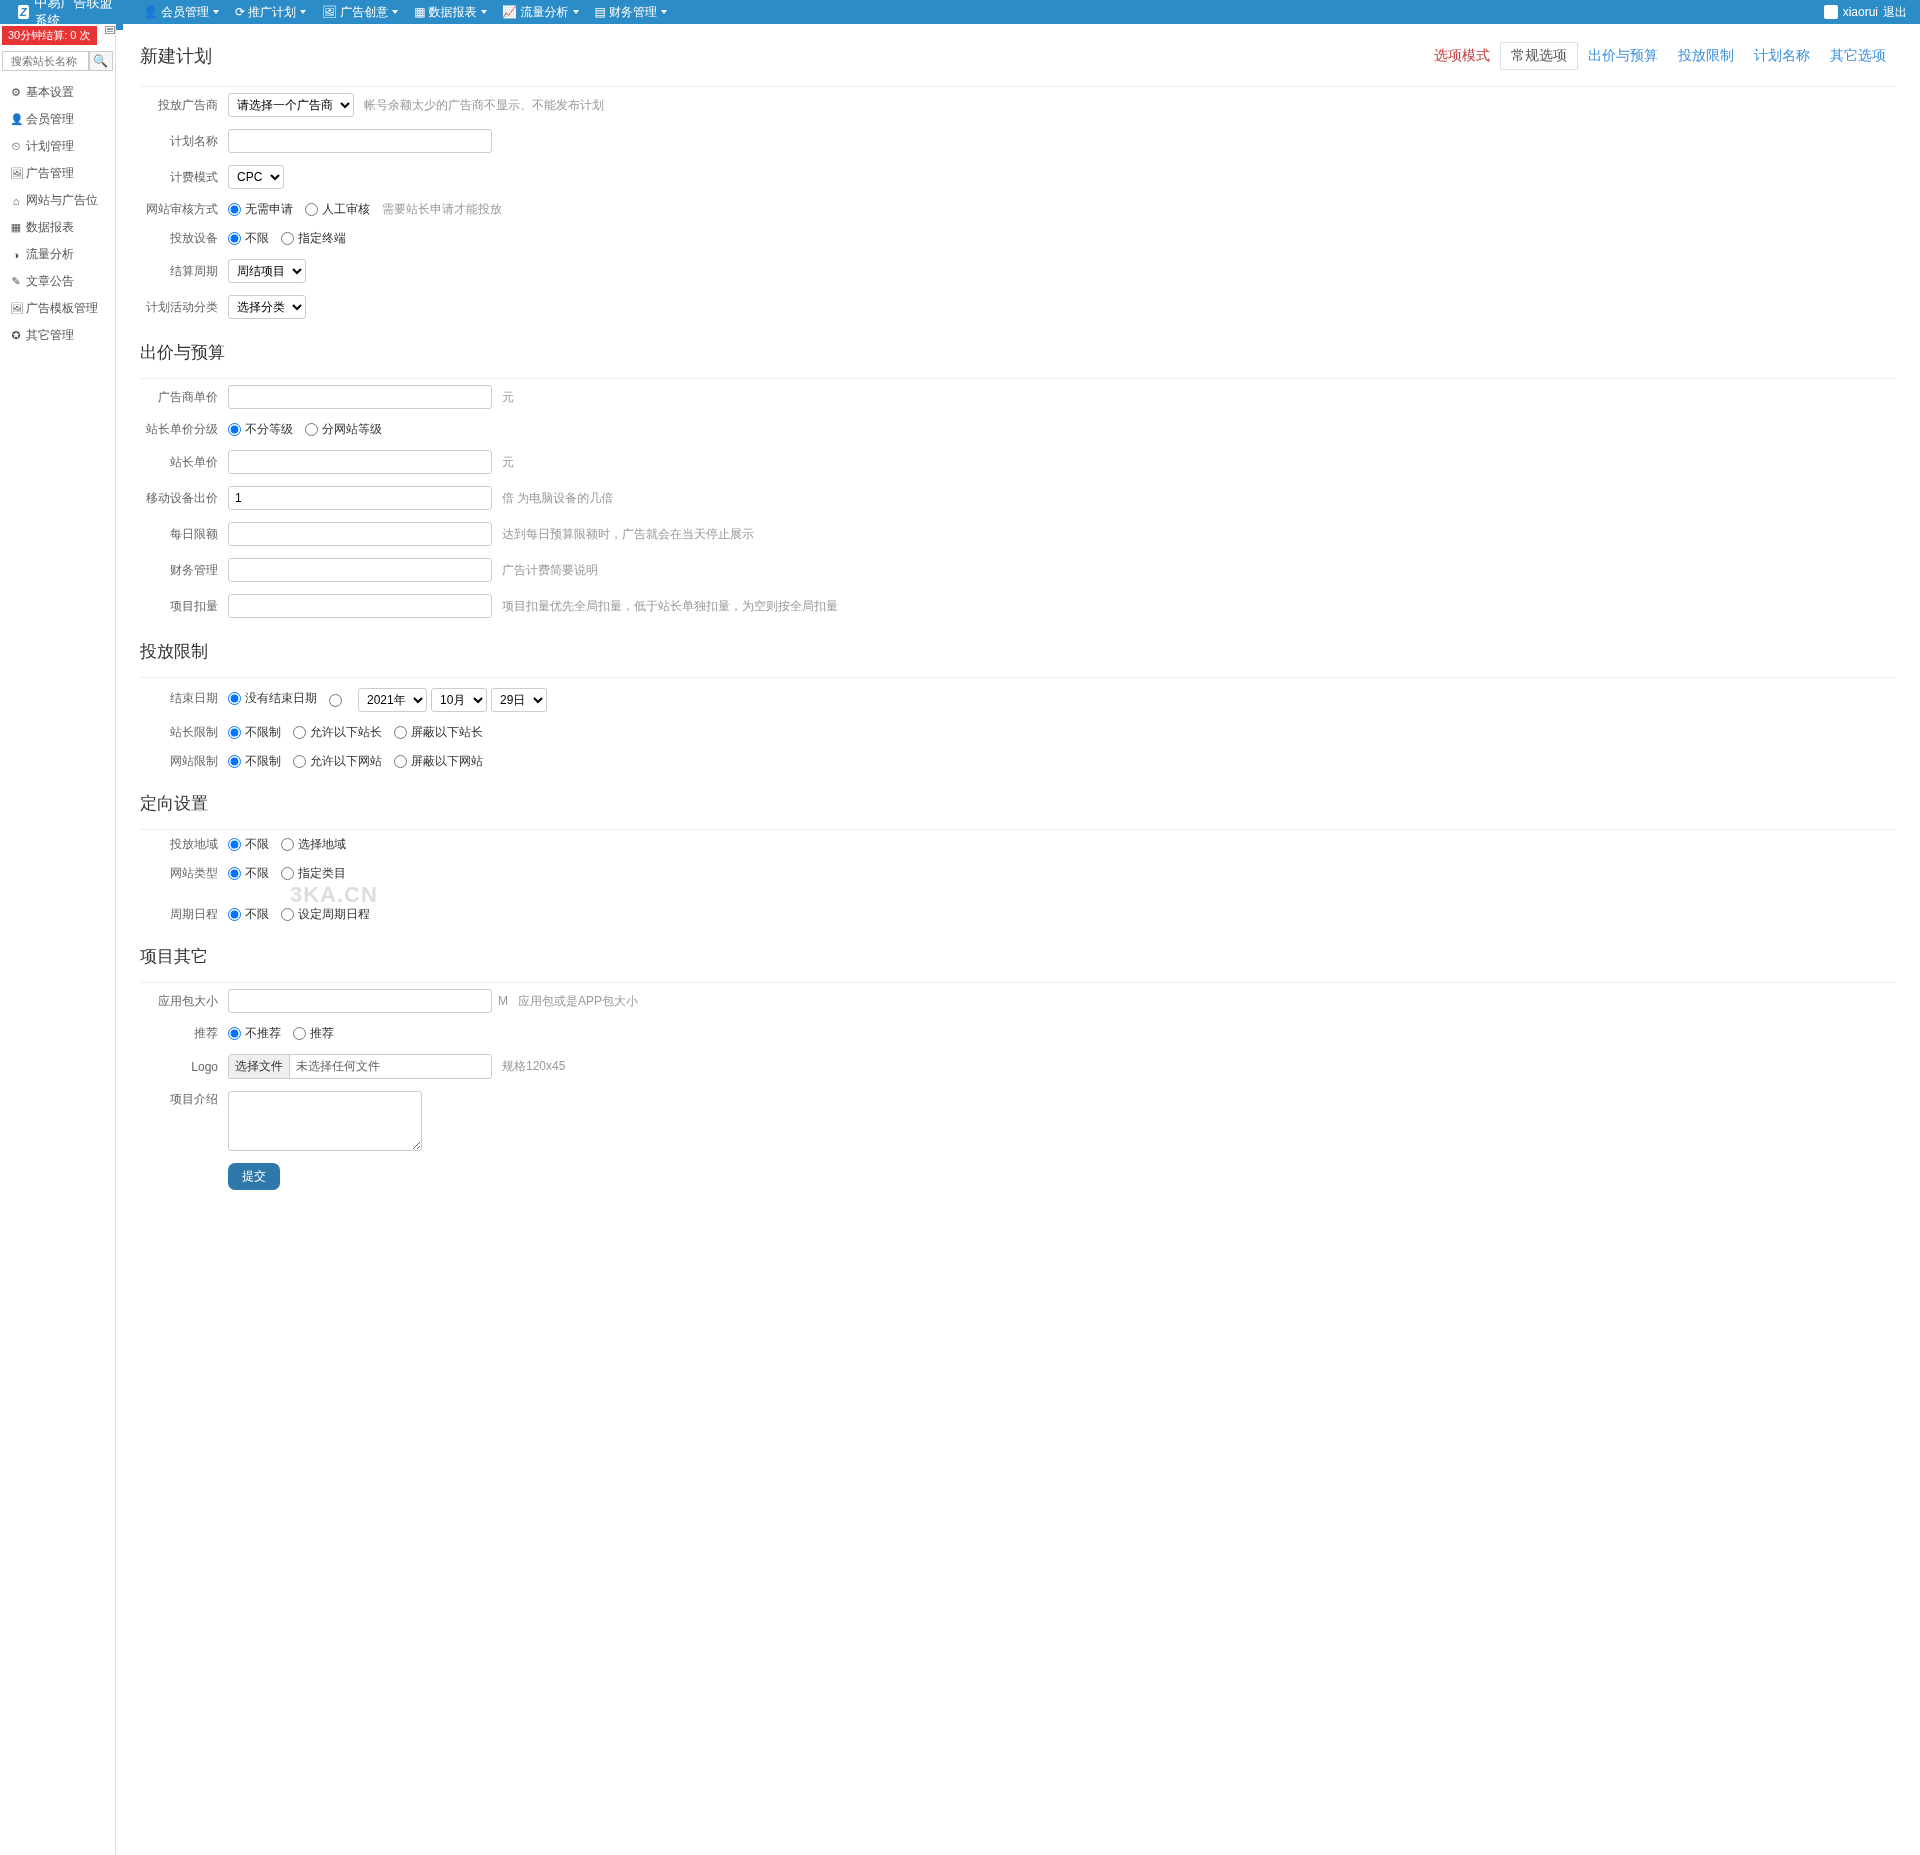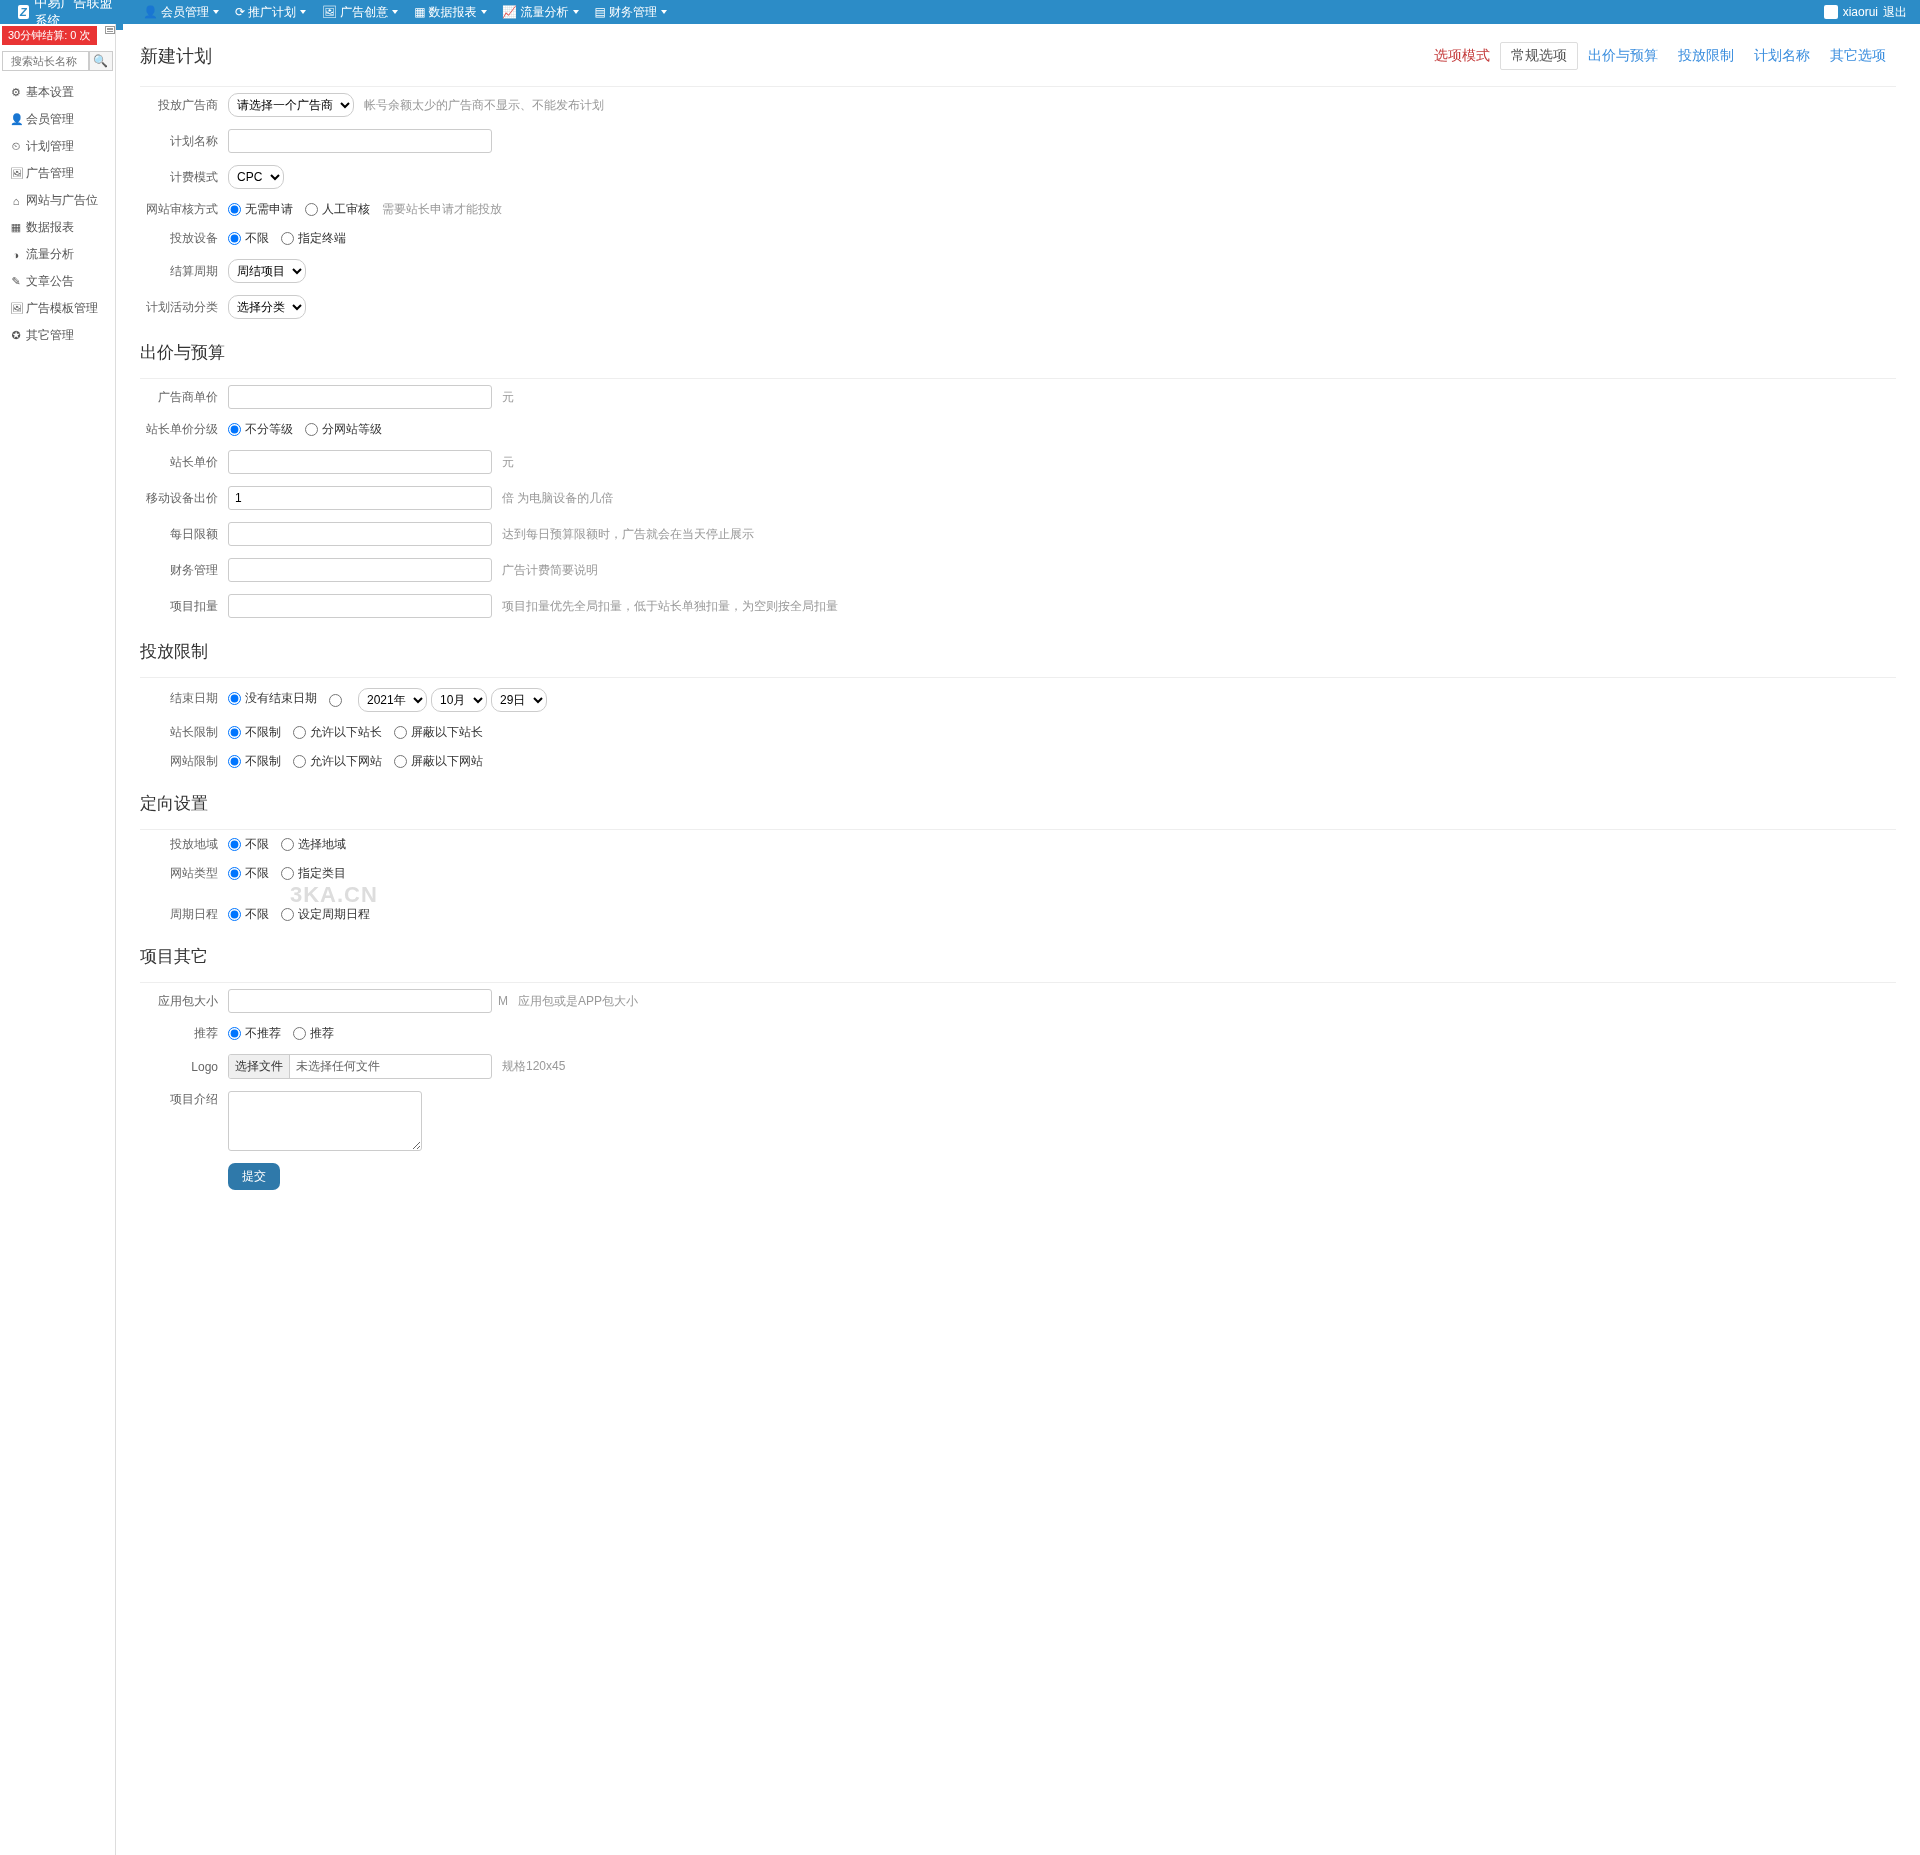--- a/index.html
+++ b/index.html
@@ -31,21 +31,21 @@
 .page-title { font-size: 18px; font-weight: normal; color: #333; }
 .tabs { margin-left: auto; display: flex; align-items: center; }
 .tab { padding: 4px 10px; color: #3b8ede; cursor: pointer; font-size: 14px; }
 .tab.danger { color: #c43c3c; }
 .tab.active { border: 1px solid #ddd; color: #555; background: #fff; border-radius: 2px; }
 .form-row { display: flex; align-items: center; margin-bottom: 12px; }
 .form-label { width: 88px; text-align: right; color: #666; font-size: 12px; padding-right: 10px; }
 .form-ctrl { display: flex; align-items: center; flex-wrap: wrap; }
 .form-ctrl input[type=text], .form-ctrl textarea { border: 1px solid #ccc; padding: 4px 6px; font-size: 12px; border-radius: 3px; }
 .input-wide { width: 264px; }
-.form-ctrl select { border: 1px solid #ccc; padding: 3px 4px; font-size: 12px; border-radius: 10px; background: #fff; }
+.form-ctrl select { border: 1px solid #ccc; padding: 3px 4px; font-size: 12px; border-radius: 3px; background: #fff; }
 .hint { color: #999; margin-left: 10px; font-size: 12px; }
 .radio-wrap { display: inline-flex; align-items: center; margin-right: 12px; }
 .radio-wrap input { margin-right: 4px; }
 .section-title { font-size: 17px; color: #333; margin: 22px 0 14px 0; font-weight: normal; }
 .file-wrap { display: inline-flex; border: 1px solid #ccc; border-radius: 3px; overflow: hidden; align-items: center; width: 264px; }
 .file-btn { background: #efefef; border-right: 1px solid #ccc; padding: 3px 6px; color: #333; cursor: pointer; }
 .file-txt { padding: 3px 6px; color: #666; }
 textarea { width: 194px; height: 60px; resize: both; }
 .submit-btn { background: #2f79aa; color: #fff; border: none; padding: 5px 14px; border-radius: 7px; cursor: pointer; font-size: 12px; }
 .watermark { color: #ddd; font-size: 22px; font-weight: bold; pointer-events: none; position: relative; left: 150px; top: -12px; letter-spacing: 1px; }

